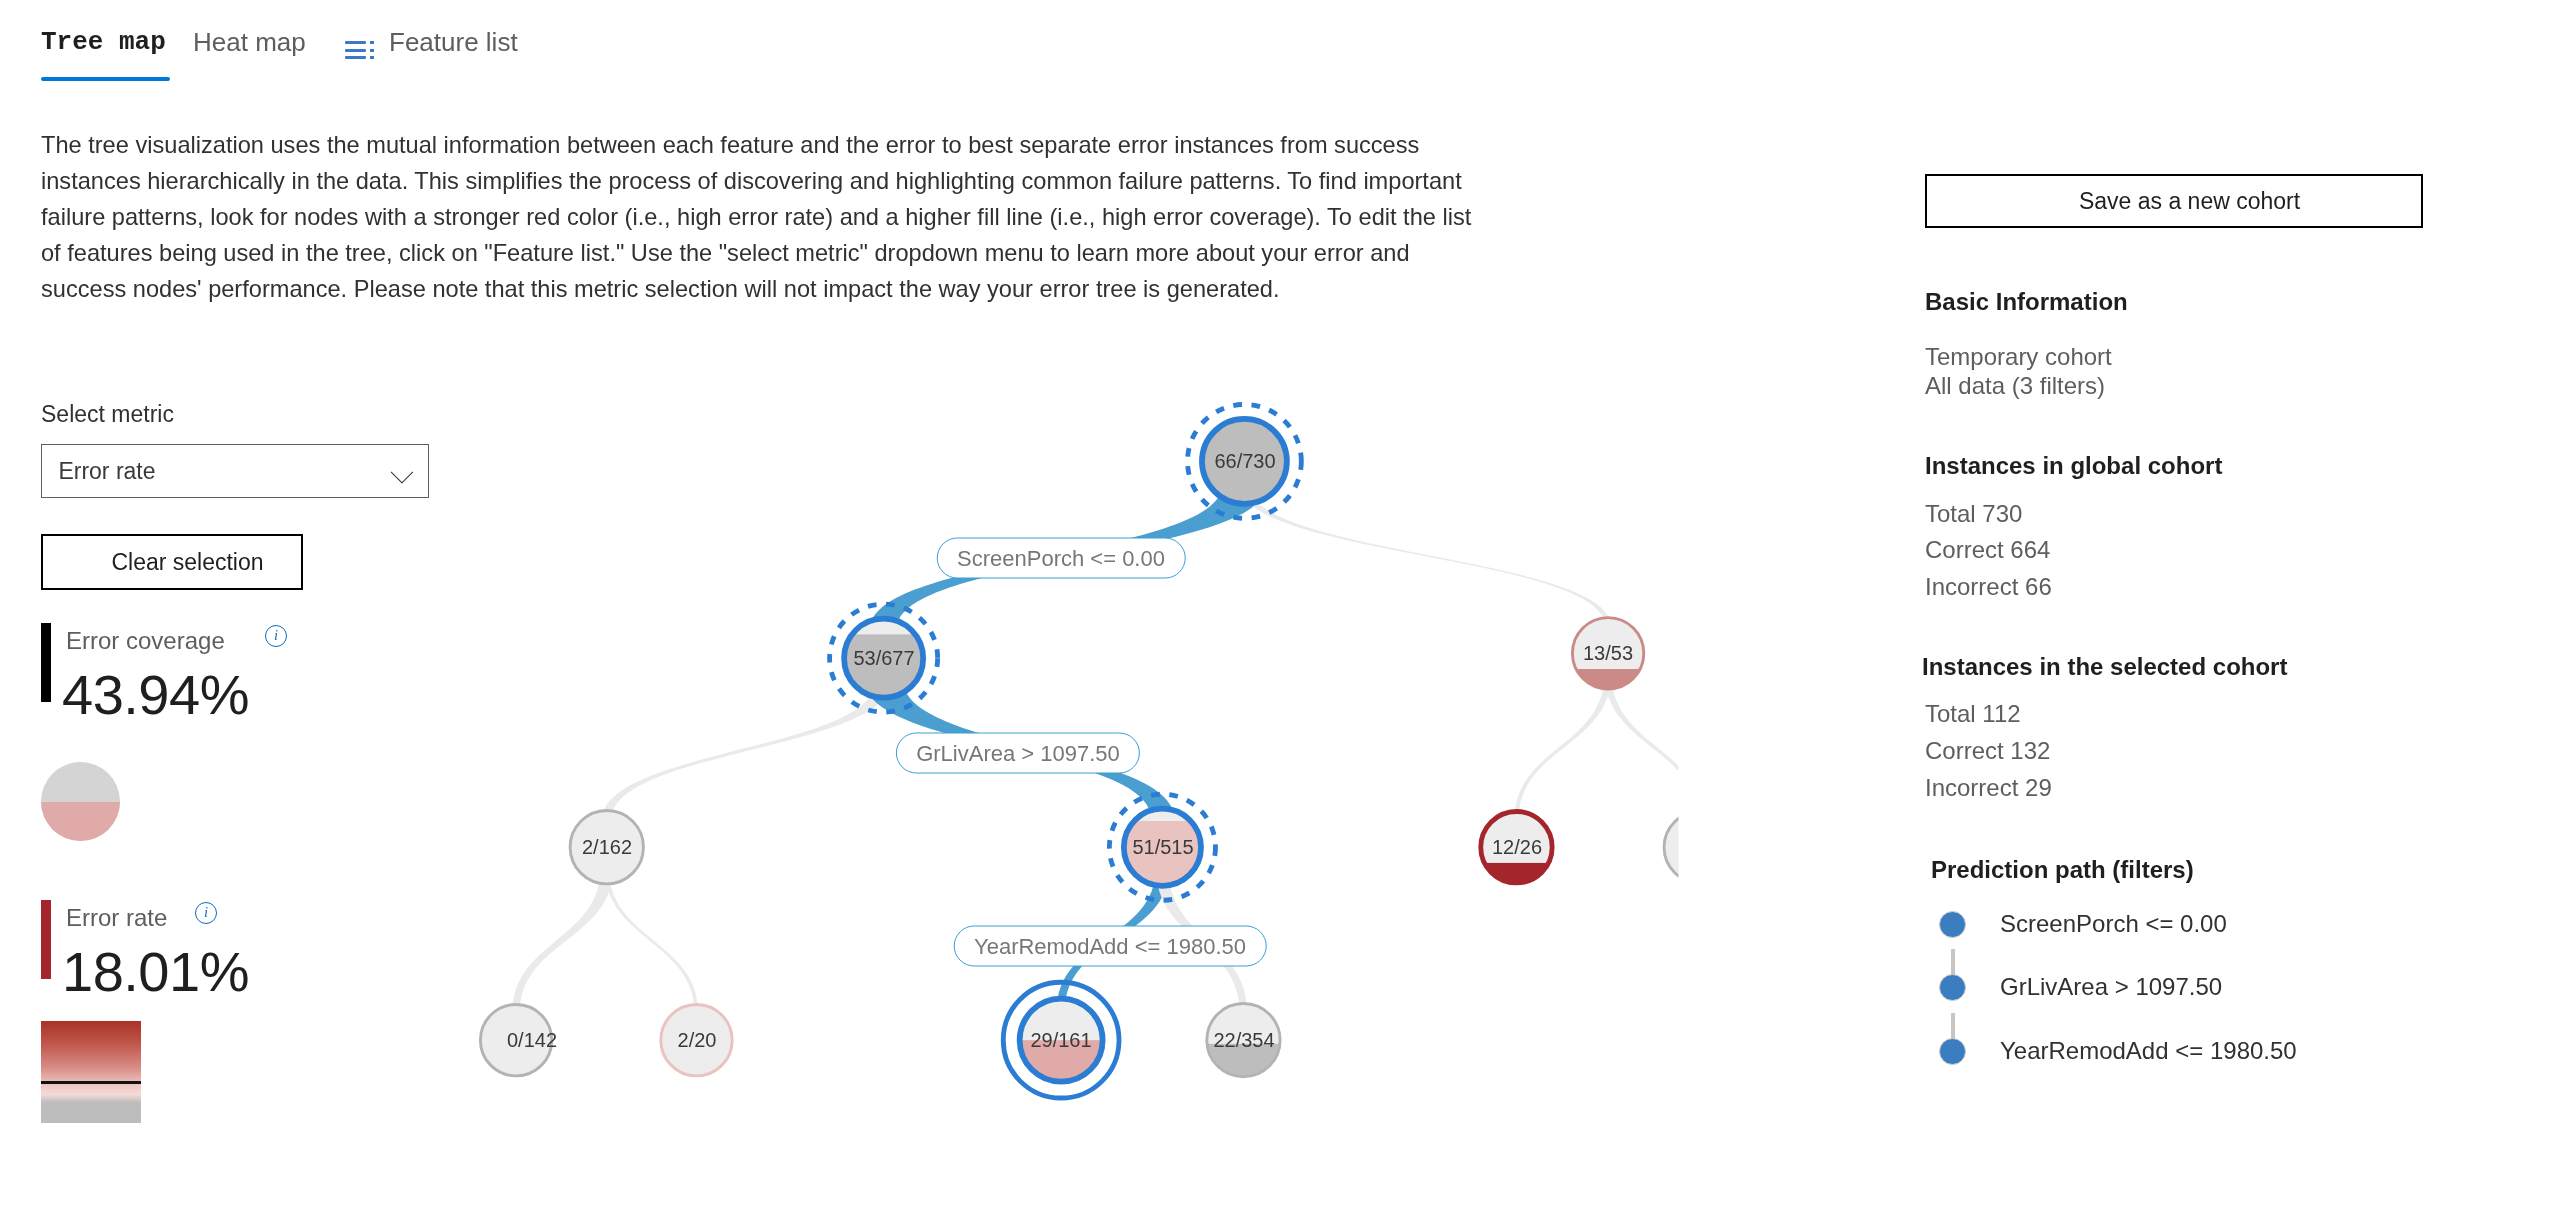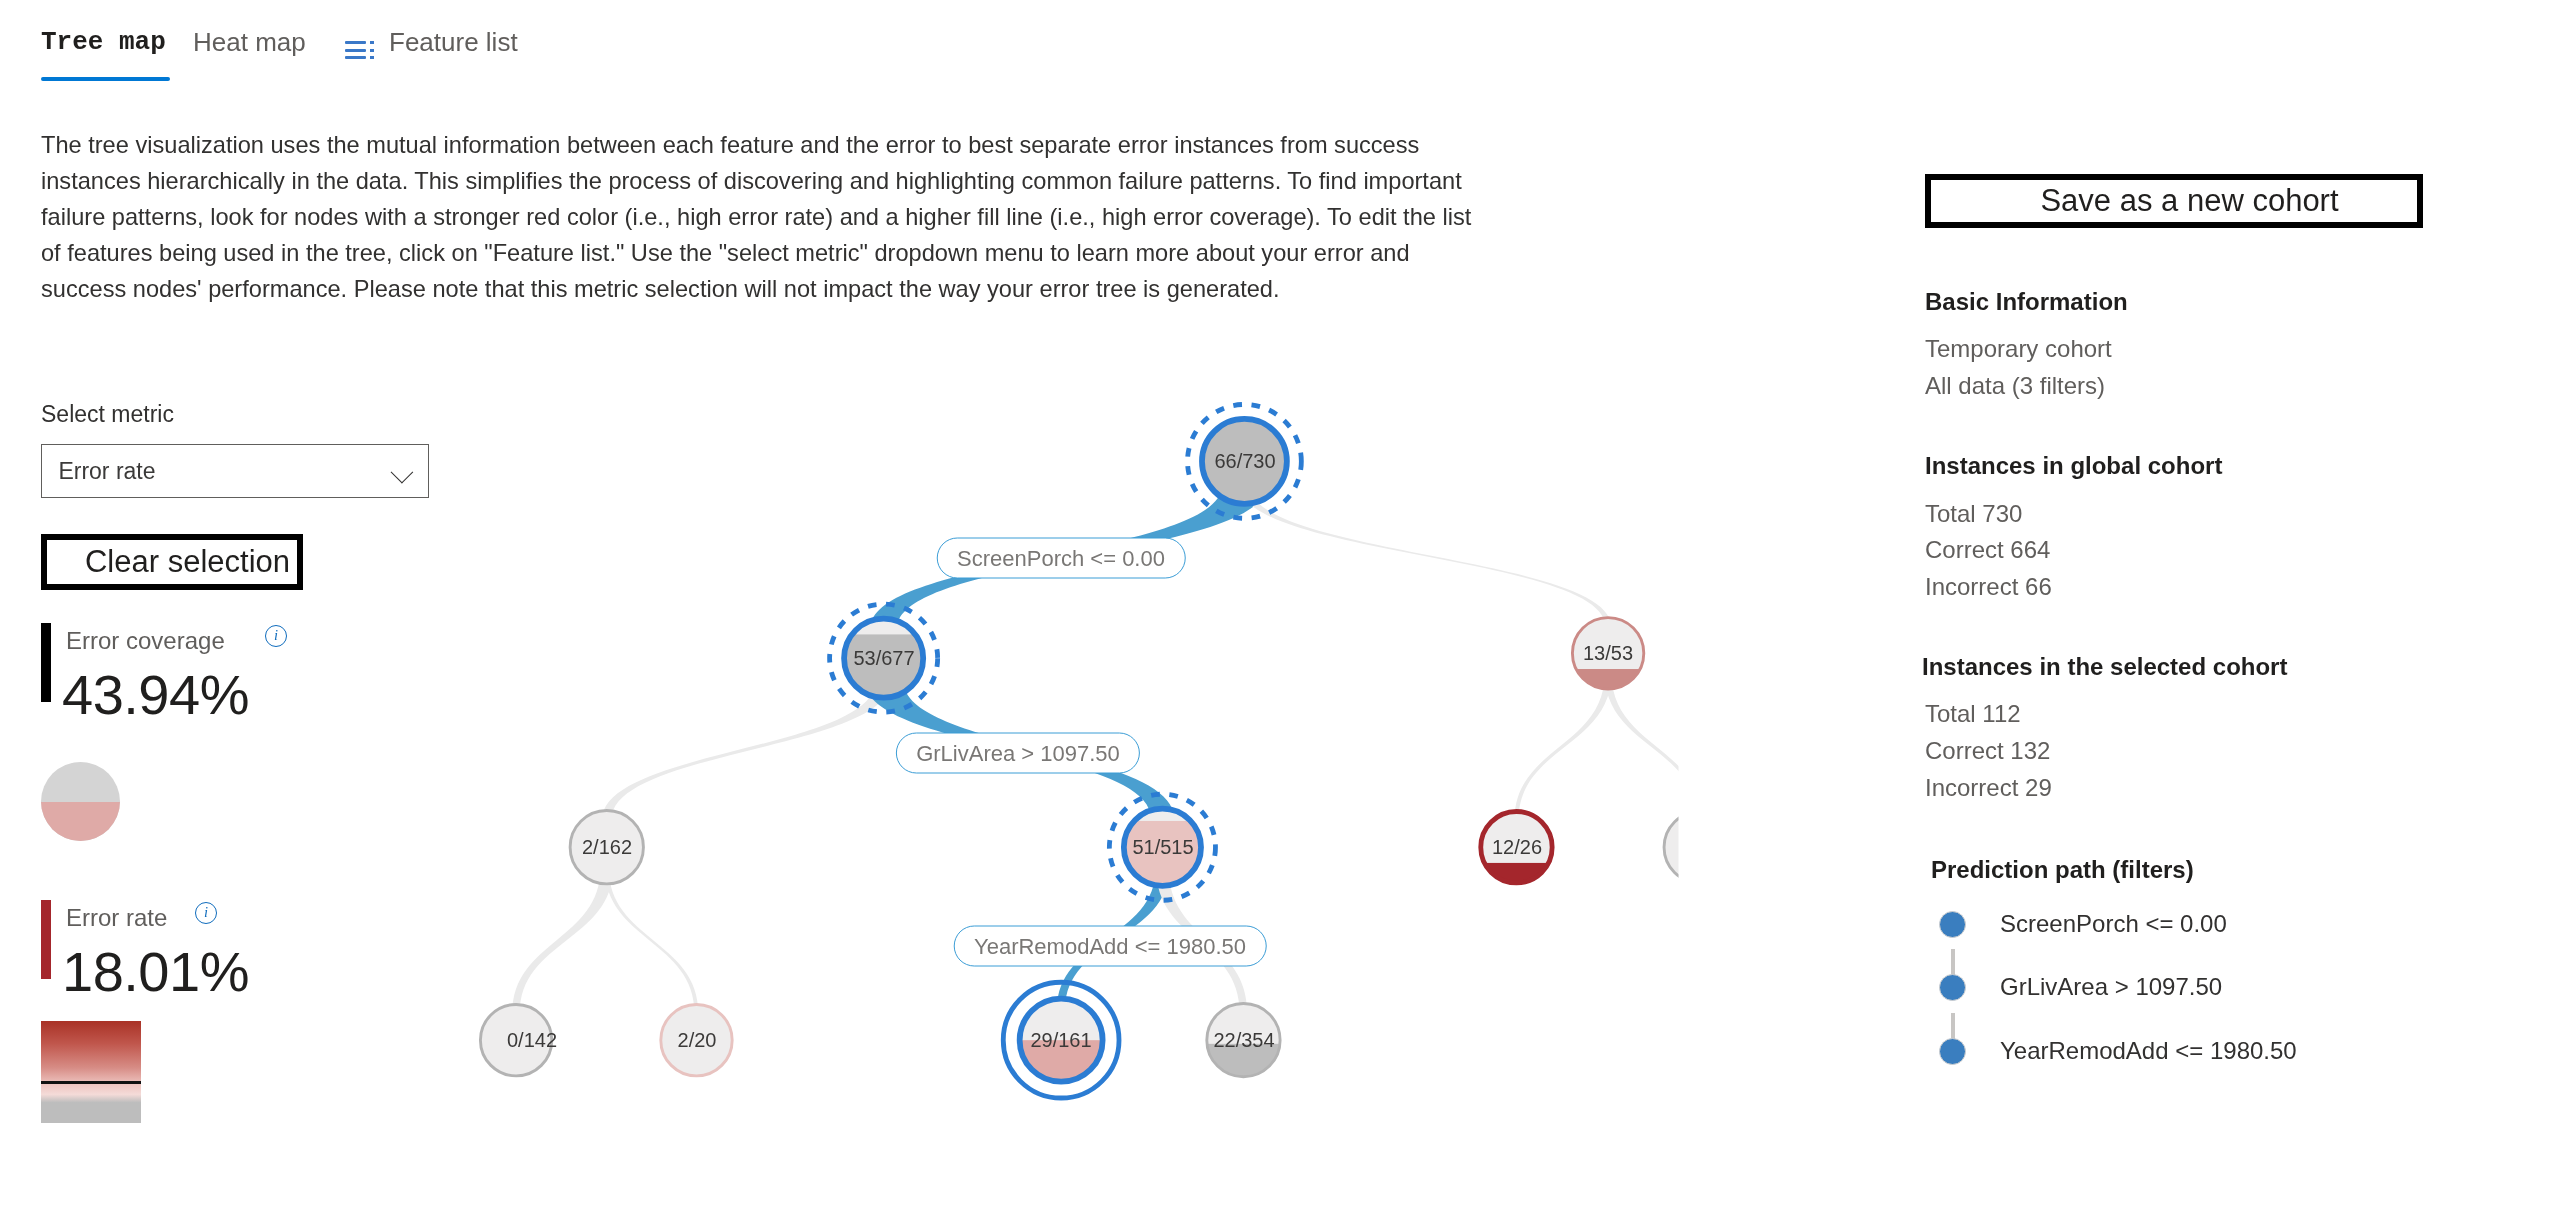--- a/index.html
+++ b/index.html
@@ -52,22 +52,22 @@
   }
   .dropdown .val {
     position: absolute; left: 16.4px; top: 12.5px; font-size: 23px; color: #3b3a39;
   }
   .dropdown .chev {
     position: absolute; right: 17.4px; top: 19.3px; width: 16.4px; height: 16.4px;
     border-left: 1.9px solid #323130; border-bottom: 1.9px solid #323130;
     transform: rotate(-45deg);
   }
   .btn-outline {
-    position: absolute; border: 6px solid #000000; background: #fff;
-    font-size: 31px; color: #201f1e; cursor: pointer;
+    position: absolute; border: 2px solid #000000; background: #fff;
+    font-size: 23px; color: #201f1e; cursor: pointer;
     display: flex; align-items: center; justify-content: center;
     font-family: "Liberation Sans", sans-serif;
     padding-left: 31px;
   }
   #clear-selection-button { left: 41px; top: 534px; width: 262px; height: 56px; }
 
   
   .legend-bar {
     position: absolute; width: 9.6px;
   }
@@ -325,21 +325,21 @@
         <div class="edge-pill" style="left: 1110px; top: 859px;">YearRemodAdd &lt;= 1980.50</div>
       </div>
   </div>
 
   <div class="divider"></div>
 
   <div id="right-panel">
     <div class="btn-outline" id="save-cohort-button">Save as a new cohort</div>
 
     <div class="panel-h" style="left:123px; top:288px;">Basic Information</div>
-    <div class="panel-t" style="left:123px; top:335px;text-align:center;">Temporary cohort</div>
+    <div class="panel-t" style="left:123px; top:343px;text-align:center;">Temporary cohort</div>
     <div class="panel-t" style="left:123px; top:372px;">All data (3 filters)</div>
 
     <div class="panel-h" style="left:123px; top:452px;">Instances in global cohort</div>
     <div class="panel-t" style="left:123px; top:500px;">Total 730</div>
     <div class="panel-t" style="left:123px; top:536px;">Correct 664</div>
     <div class="panel-t" style="left:123px; top:573px;">Incorrect 66</div>
 
     <div class="panel-h" style="left:120px; top:653px;">Instances in the selected cohort</div>
     <div class="panel-t" style="left:123px; top:700px;">Total 112</div>
     <div class="panel-t" style="left:123px; top:737px;">Correct 132</div>

